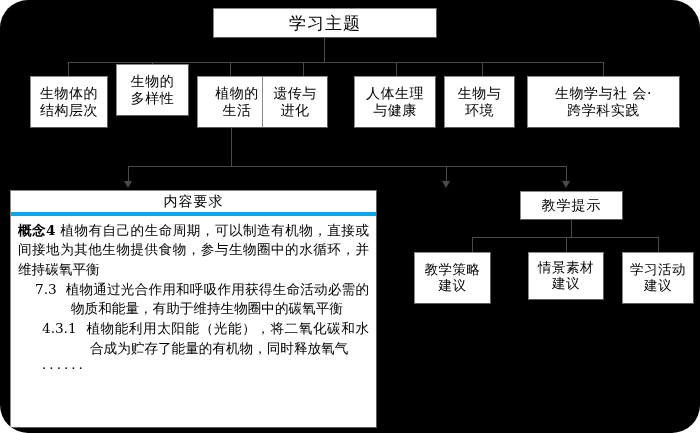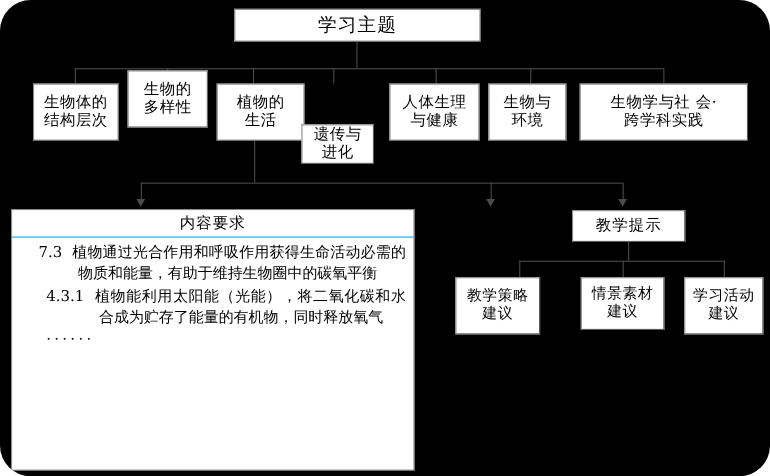--- a/index.html
+++ b/index.html
@@ -59,21 +59,21 @@
     position: absolute;
     box-sizing: border-box;
     border: 1px solid #8a8a8a;
     border-right-color: #5b5b5b;
     border-bottom-color: #5b5b5b;
     background: #ffffff;
   }
   .panel-header {
     height: 25px;
     box-sizing: border-box;
-    border-bottom: 1px solid #0ea5e9;
+    border-bottom: 4px solid #0ea5e9;
     display: flex;
     align-items: center;
     justify-content: center;
     font-size: 14px;
     letter-spacing: 1px;
     color: #000;
   }
   .panel-body {
     padding: 5px 7px 0 7px;
     font-size: 13.6px;
@@ -128,21 +128,21 @@
   <div class="ln vl" style="left:396px; top:62px; width:1px; height:14px;"></div>
   <div class="ln vl" style="left:482px; top:62px; width:1px; height:14px;"></div>
   <div class="ln vl" style="left:603px; top:62px; width:1px; height:14px;"></div>
 
   <div class="box cat-box" style="left:30px; top:76px; width:78px; height:52px;">生物体的
 结构层次</div>
   <div class="box cat-box" style="left:116px; top:64px; width:73px; height:52px;">生物的
 多样性</div>
   <div class="box cat-box" style="left:197px; top:76px; width:80px; height:52px;">植物的
 生活</div>
-  <div class="box cat-box" style="left:274px; top:76px; width:66px; height:36px;margin-top:37px;">遗传与
+  <div class="box cat-box" style="left:262px; top:76px; width:66px; height:52px;">遗传与
 进化</div>
   <div class="box cat-box" style="left:354px; top:76px; width:82px; height:52px;">人体生理
 与健康</div>
   <div class="box cat-box" style="left:444px; top:76px; width:71px; height:52px;">生物与
 环境</div>
   <div class="box cat-box" style="left:527px; top:76px; width:153px; height:52px;">生物学与社 会·
 跨学科实践</div>
 
   <div class="ln vl" style="left:231px; top:128px; width:1px; height:38px;"></div>
   <div class="ln hl" style="left:128px; top:166px; width:438px; height:1px;"></div>
@@ -153,20 +153,23 @@
   <div class="ln vl" style="left:446px; top:166px; width:1px; height:16px;"></div>
   <div class="arrow" style="left:442px; top:181px;"></div>
 
   <div class="ln vl" style="left:566px; top:166px; width:1px; height:16px;"></div>
   <div class="arrow" style="left:562px; top:181px;"></div>
 
   <div class="panel" style="left:10px; top:190px; width:367px; height:238px;">
     <div class="panel-header">内容要求</div>
     <div class="panel-body">
 
+      <div class="para p-lead">
+        <span class="bold">概念4</span><span>&nbsp;</span><span>植物有自己的生命周期，可以制造有机物，直接或间接地为其他生物提供食物，参与生物圈中的水循环，并维持碳氧平衡</span>
+      </div>
 
       <div class="para p-l1 hang1">
         <span class="num">7.3</span><span>&nbsp;&nbsp;</span><span>植物通过光合作用和呼吸作用获得生命活动必需的物质和能量，有助于维持生物圈中的碳氧平衡</span>
       </div>
 
       <div class="para p-l2 hang2">
         <span class="num">4.3.1</span><span>&nbsp;&nbsp;</span><span>植物能利用太阳能（光能），将二氧化碳和水合成为贮存了能量的有机物，同时释放氧气</span>
       </div>
 
       <div class="para dots">······</div>

